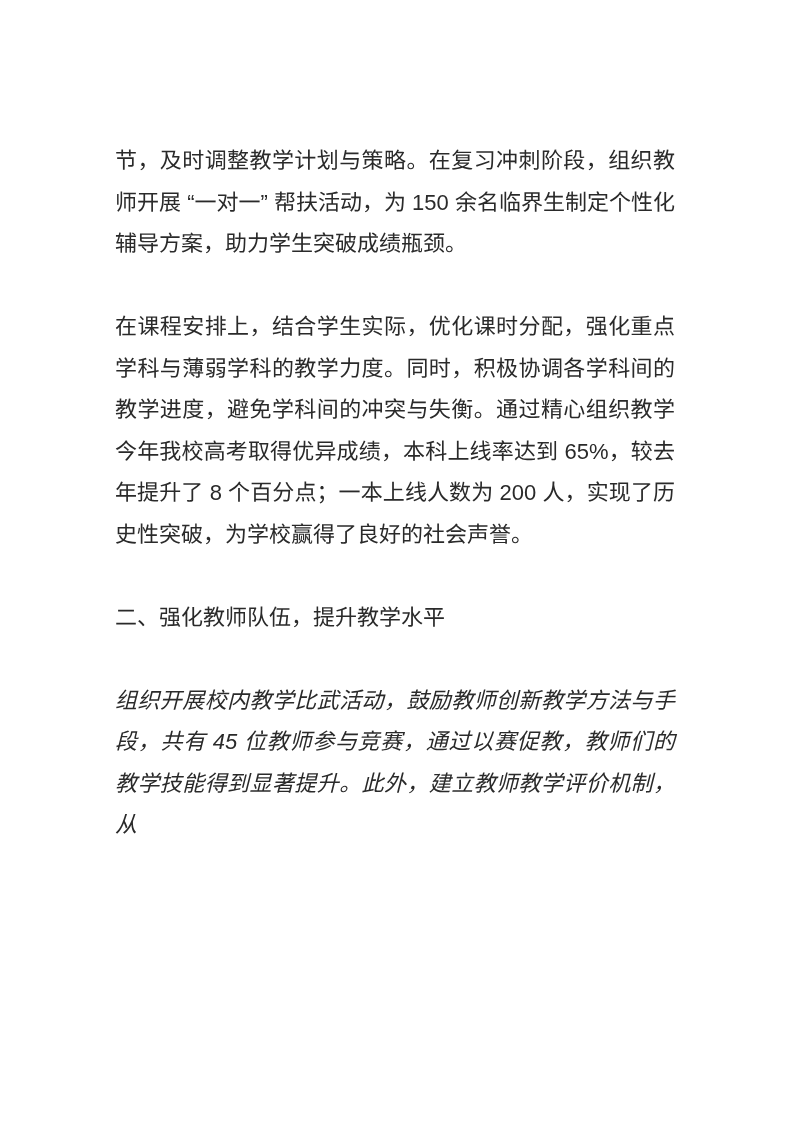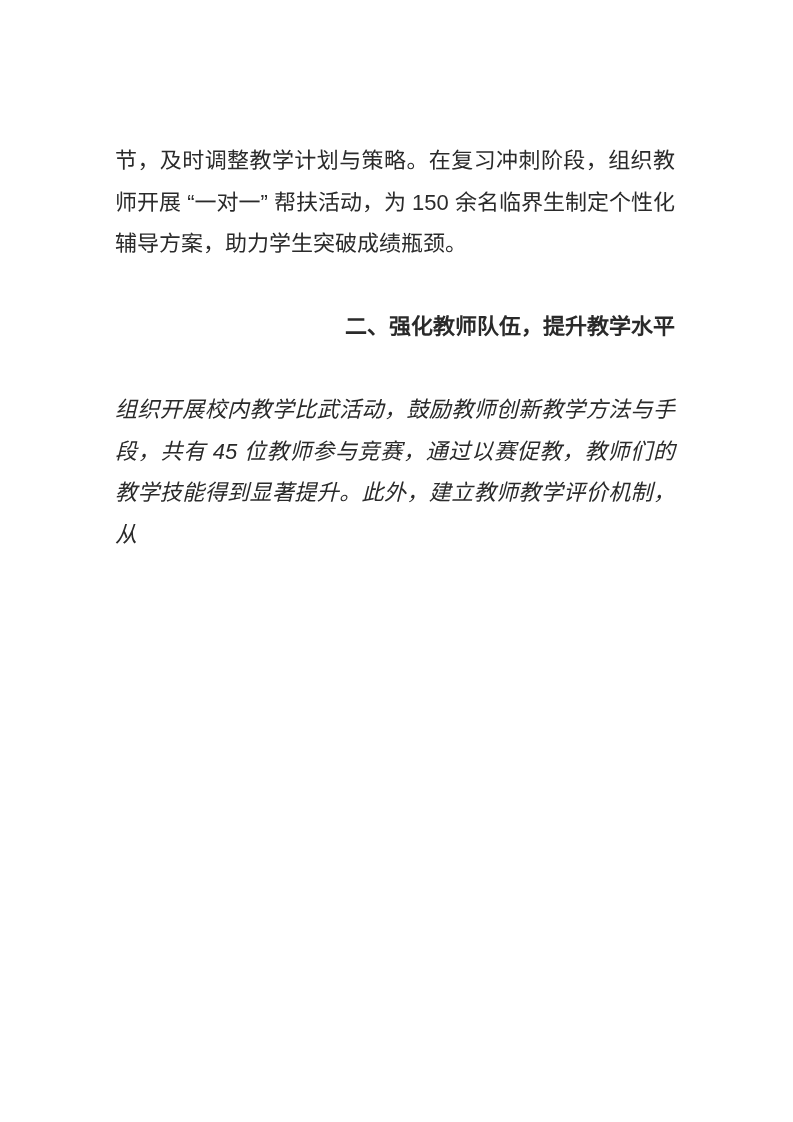--- a/index.html
+++ b/index.html
@@ -23,29 +23,30 @@
   .para {
     font-size: 22px;
     line-height: 41.5px;
     color: #2a2a2a;
     text-align: justify;
     text-justify: inter-ideograph;
     margin: 0 0 41.5px 0;
     word-break: break-all;
   }
   .heading {
-    font-weight: bold;
-    text-align: right;
+    font-weight: normal;
+    text-align: left;
   }
   .para:last-child { margin-bottom: 0; font-style: italic; }
 </style>
 </head>
 <body>
 
 <div class="page">
   <p class="para">节，及时调整教学计划与策略。在复习冲刺阶段，组织教师开展 “一对一” 帮扶活动，为 150 余名临界生制定个性化辅导方案，助力学生突破成绩瓶颈。</p>
 
+  <p class="para">在课程安排上，结合学生实际，优化课时分配，强化重点学科与薄弱学科的教学力度。同时，积极协调各学科间的教学进度，避免学科间的冲突与失衡。通过精心组织教学今年我校高考取得优异成绩，本科上线率达到 65%，较去年提升了 8 个百分点；一本上线人数为 200 人，实现了历史性突破，为学校赢得了良好的社会声誉。</p>
 
   <p class="para heading">二、强化教师队伍，提升教学水平</p>
 
 
   <p class="para">组织开展校内教学比武活动，鼓励教师创新教学方法与手段，共有 45 位教师参与竞赛，通过以赛促教，教师们的教学技能得到显著提升。此外，建立教师教学评价机制，从</p>
 </div>
 
 </body></html>

